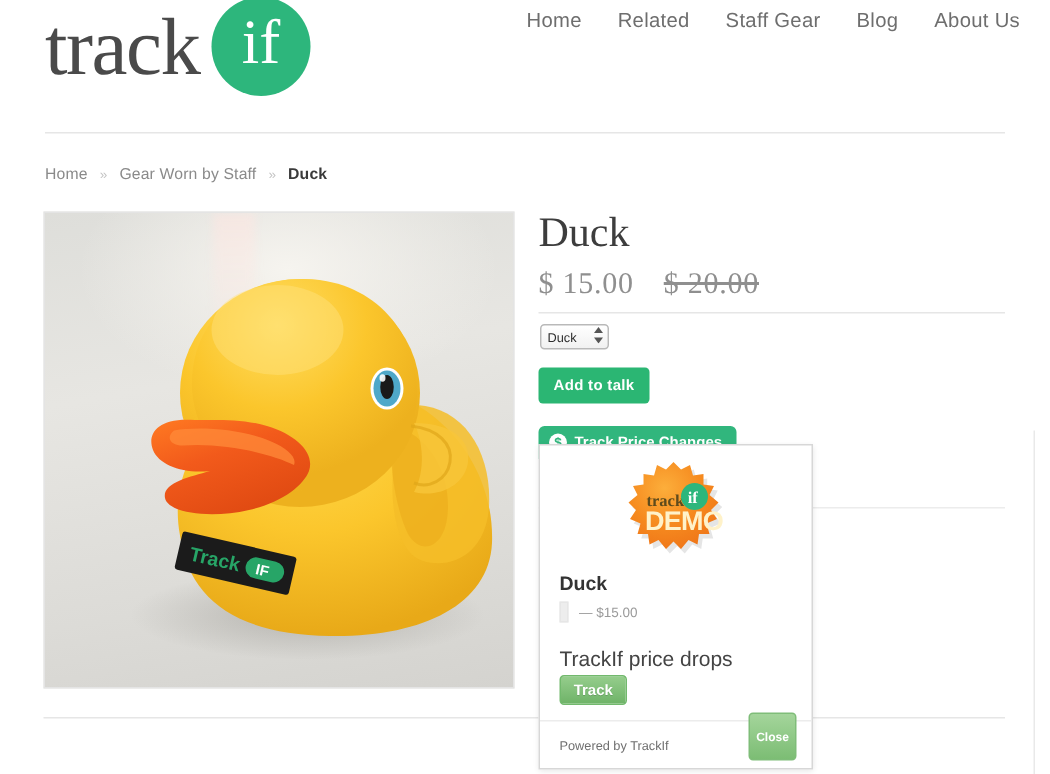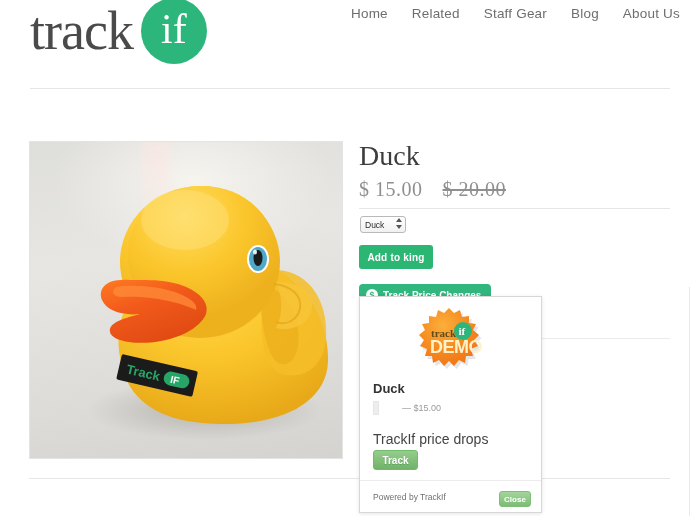--- a/index.html
+++ b/index.html
@@ -131,36 +131,36 @@
     position:absolute; left:359px; top:296px; width:183px; height:217px;
     background:#ffffff; border:1px solid #d7d7d7;
     box-shadow:0 1px 4px rgba(0,0,0,0.10);
     overflow:hidden;
   }
   .demo-badge { position:absolute; left:52px; top:9px; width:78px; height:72px; }
   .popup-product-name {
     position:absolute; left:13px; top:84px;
     font-size:13px; font-weight:bold; color:#333333;
   }
-  .popup-price-row { position:absolute; left:13px; top:104px; display:flex; align-items:center; gap:23px; }
+  .popup-price-row { position:absolute; left:13px; top:104px; display:flex; align-items:center; gap:7px; }
   .popup-thumb { width:6px; height:14px; background:#ededed; border:1px solid #e6e6e6; }
   .popup-price { font-size:9px; color:#9a9a9a; }
   .popup-label { position:absolute; left:13px; top:134px; font-size:14px; color:#444444; }
   .btn-track {
     position:absolute; left:13px; top:153px; width:45px; height:20px;
     border-radius:3px; border:1px solid #72b96d;
     background:linear-gradient(to bottom,#95cd8c 0%, #6fb368 100%);
     color:#ffffff; font-size:10px; font-weight:bold;
     display:flex; align-items:center; justify-content:center;
     text-shadow:0 1px 0 rgba(0,0,0,0.15); cursor:pointer;
   }
   .popup-footer-rule { position:absolute; left:0; bottom:31px; width:100%; height:1px; background:#ececec; }
   .popup-powered { position:absolute; left:13px; bottom:10px; font-size:8.5px; color:#6f6f6f; }
   .btn-close {
-    position:absolute; right:10px; bottom:5px; width:32px; height:16px;
+    position:absolute; right:10px; bottom:5px; width:32px; height:32px;
     border-radius:3px; border:1px solid #7fbd79;
     background:linear-gradient(to bottom,#a4d59b 0%, #7cbd74 100%);
     color:#ffffff; font-size:8px; font-weight:bold;
     display:flex; align-items:center; justify-content:center; cursor:pointer;
   }
 
   .iframe-edge { position:absolute; left:689px; top:287px; width:1px; height:229px; background:#e9e9e9; }
 </style>
 </head>
 <body>
@@ -178,20 +178,27 @@
     <nav class="main-nav">
       <a href="#">Home</a>
       <a href="#">Related</a>
       <a href="#">Staff Gear</a>
       <a href="#">Blog</a>
       <a href="#">About Us</a>
     </nav>
     <div class="header-rule"></div>
   </div>
 
+  <div class="breadcrumb">
+    <a href="#">Home</a>
+    <span class="sep">»</span>
+    <a href="#">Gear Worn by Staff</a>
+    <span class="sep">»</span>
+    <span class="current">Duck</span>
+  </div>
 
   <div class="product-image">
     <div class="photo-bg"></div>
     <svg class="duck" viewBox="0 0 314 318">
       <defs>
         <radialGradient id="bodyG" cx="42%" cy="22%" r="78%">
           <stop offset="0%" stop-color="#FFD84A"></stop>
           <stop offset="48%" stop-color="#FBC62C"></stop>
           <stop offset="100%" stop-color="#E8A918"></stop>
         </radialGradient>
@@ -246,21 +253,21 @@
   <div class="variant-select">
     <span>Duck</span>
     <span class="spin">
       <svg width="6" height="11" viewBox="0 0 6 11">
           <path d="M3 0 L6 4 L0 4 Z" fill="#555"></path>
           <path d="M3 11 L0 7 L6 7 Z" fill="#555"></path>
         </svg>
     </span>
   </div>
 
-  <button class="btn-add-cart">Add to king</button>
+  <button class="btn-add-cart">Add to talk</button>
 
   <button class="btn-track-price">
     <span class="dollar-icon">$</span>
     <span>Track Price Changes</span>
   </button>
 
   <div class="desc-rule"></div>
   <div class="desc">
     <div>king - talking to a duck to</div>
     <div>dy to listen to you talk!</div>

